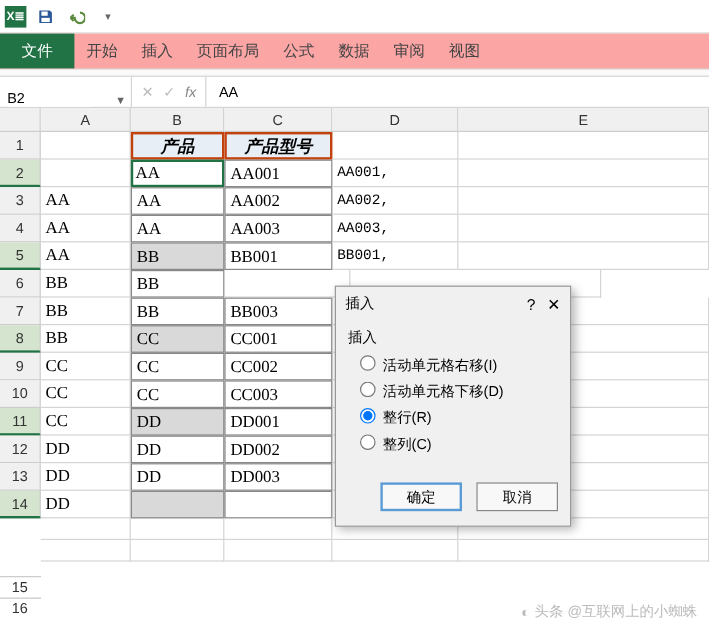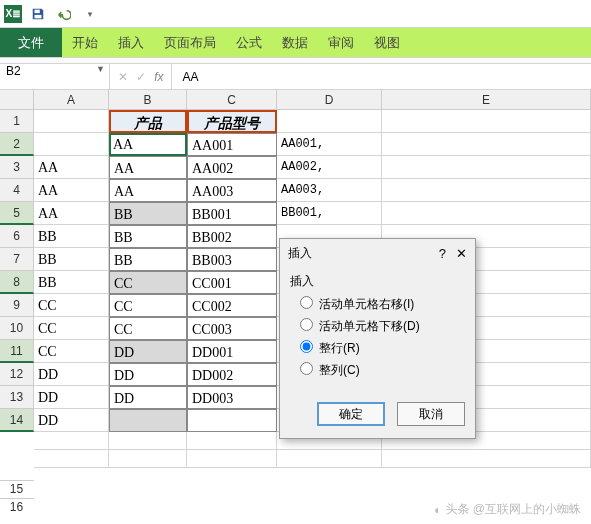--- a/index.html
+++ b/index.html
@@ -5,27 +5,27 @@
 * { box-sizing: border-box; margin: 0; padding: 0; }
 body { font-family: "Microsoft YaHei", SimSun, sans-serif; font-size: 12px; background: #fff; width: 591px; height: 524px; overflow: hidden; position: relative; }
 
 
 .titlebar { height: 28px; background: #fff; display: flex; align-items: center; padding: 0 4px; gap: 6px; border-bottom: 1px solid #d4d4d4; }
 .excel-icon { width: 18px; height: 18px; background: #217346; color: #fff; font-size: 10px; font-weight: bold; display: flex; align-items: center; justify-content: center; }
 .qat-btn { width: 20px; height: 20px; display: flex; align-items: center; justify-content: center; color: #444; cursor: pointer; }
 .qat-btn svg { width: 14px; height: 14px; }
 
 
-.ribbon-tabs { height: 30px; background: #bef264; display: flex; align-items: stretch; border-bottom: 1px solid #d4d4d4; }
+.ribbon-tabs { height: 30px; background: #fca5a5; display: flex; align-items: stretch; border-bottom: 1px solid #d4d4d4; }
 .tab { padding: 0 10px; display: flex; align-items: center; color: #444; cursor: pointer; font-size: 13px; }
 .tab.file { background: #217346; color: #fff; padding: 0 18px; }
 
 
 .formula-row { height: 26px; display: flex; align-items: stretch; border-bottom: 1px solid #d4d4d4; }
-.name-box { width: 110px; border-right: 1px solid #d4d4d4; display: flex; align-items: flex-start; padding: 0 6px; position: relative; }
+.name-box { width: 110px; border-right: 1px solid #d4d4d4; display: flex; align-items: flex-end; padding: 0 6px; position: relative; }
 .name-box input { border: none; outline: none; width: 70px; font-size: 12px; }
 .name-box .dd { position: absolute; right: 4px; color: #666; font-size: 9px; }
 .fx-group { display: flex; align-items: center; gap: 8px; padding: 0 8px; color: #bbb; border-right: 1px solid #d4d4d4; }
 .fx-group .fx { font-style: italic; color: #888; }
 .formula-input { flex: 1; padding: 0 10px; display: flex; align-items: center; }
 
 
 .grid { position: relative; }
 .colheads { display: flex; height: 20px; }
 .corner { width: 34px; border-right: 1px solid #ccc; border-bottom: 1px solid #ccc; background: #f0f0f0; }
@@ -155,21 +155,20 @@
         <div class="cell colA">AA</div>
         <div class="cell colB shaded bord">BB</div>
         <div class="cell colC bord">BB001</div>
         <div class="cell colD colD-cell">BB001,</div>
         <div class="cell colE"></div>
       </div>
       <div class="row">
         <div class="rowhead">6</div>
         <div class="cell colA">BB</div>
         <div class="cell colB bord">BB</div>
-        <div class="cell colC bord">BB002</div>
         <div class="cell colD colD-cell"></div>
         <div class="cell colE"></div>
       </div>
       <div class="row">
         <div class="rowhead">7</div>
         <div class="cell colA">BB</div>
         <div class="cell colB bord">BB</div>
         <div class="cell colC bord">BB003</div>
         <div class="cell colD colD-cell"></div>
         <div class="cell colE"></div>

